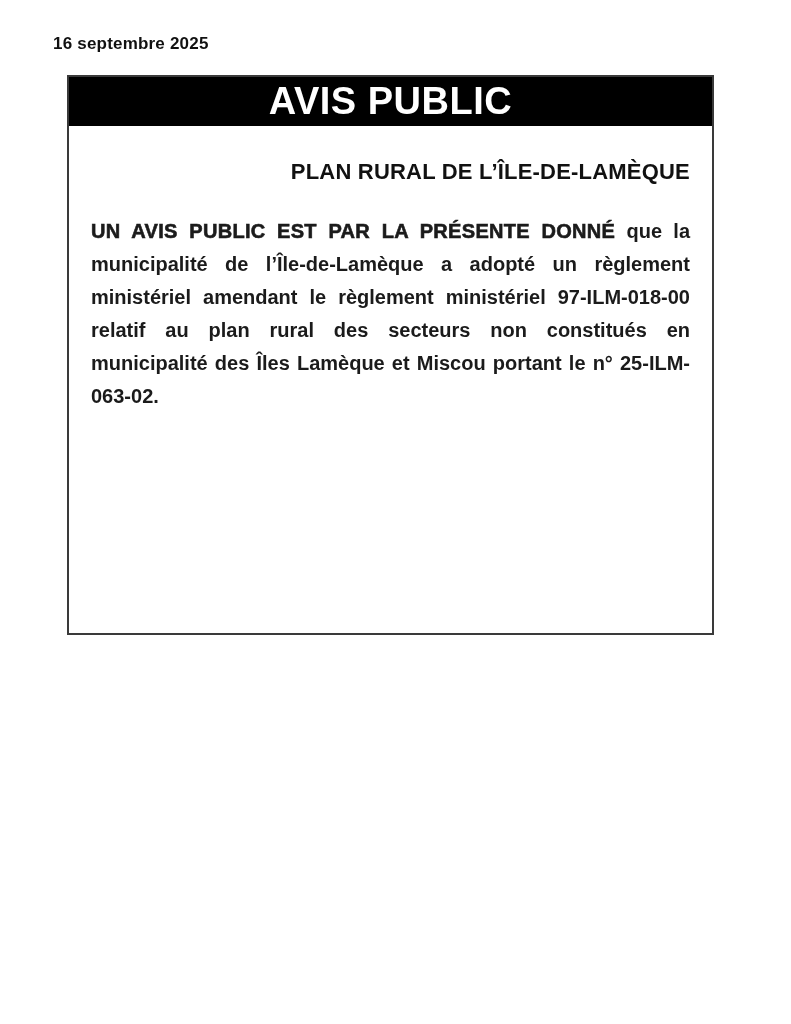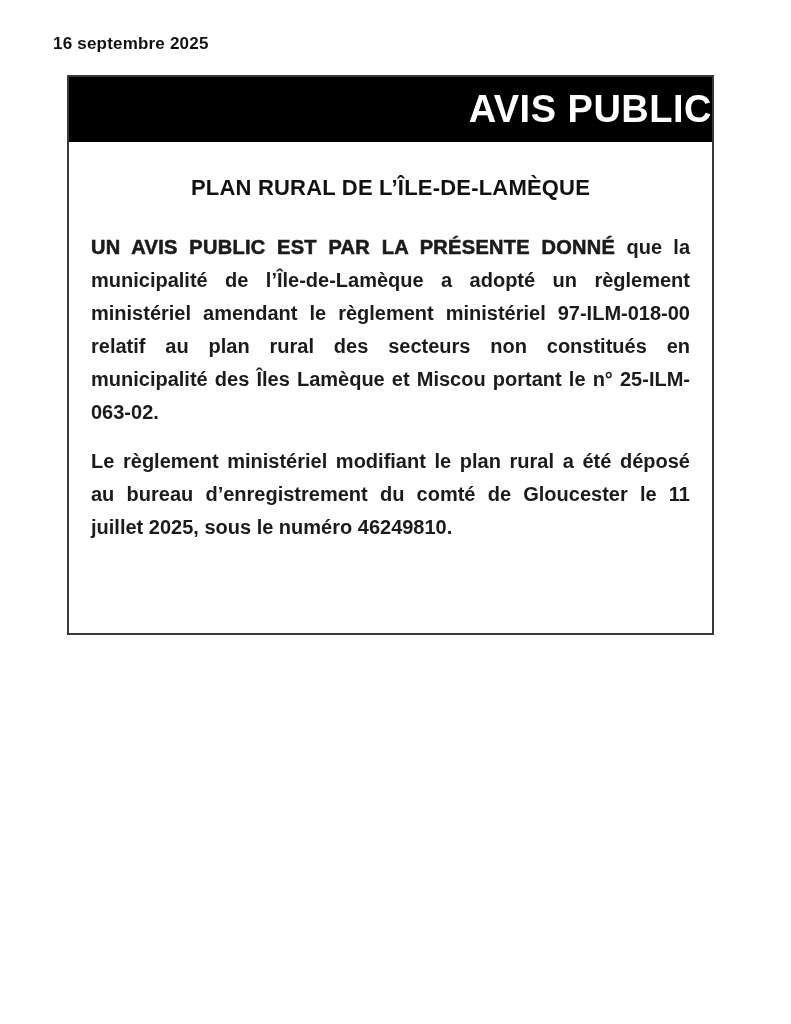--- a/index.html
+++ b/index.html
@@ -29,42 +29,42 @@
     color:#111;
   }
   .notice-box{
     position:absolute;
     left:67px;top:75px;
     width:647px;height:560px;
     border:2px solid var(--border);
     background:#ffffff;
   }
   .banner{
-    height:65px;
+    height:49px;
     background:#000000;
     display:flex;
     align-items:center;
-    justify-content:flex-end;
+    justify-content:center;
   }
   .banner span{
     color:#ffffff;
     font-size:38px;
     font-weight:600;
     letter-spacing:0.5px;
   }
   .content{
     padding:13px 22px 0 22px;
   }
   .logo-wrap{
     display:flex;
     justify-content:center;
     margin-top:2px;
   }
   .title{
-    text-align:center;
+    text-align:right;
     font-size:22px;
     font-weight:700;
     margin:20px 0 0 0;
     color:#111;
     letter-spacing:0.2px;
   }
   .para{
     font-size:20px;
     line-height:33px;
     font-weight:700;
@@ -91,16 +91,15 @@
     <span>AVIS PUBLIC</span>
   </div>
 
   <div class="content">
 
 
     <h1 class="title">PLAN RURAL DE L’ÎLE-DE-LAMÈQUE</h1>
 
     <p class="para"><span class="intro">UN AVIS PUBLIC EST PAR LA PRÉSENTE DONNÉ</span><span> que la municipalité de l’Île-de-Lamèque a adopté un règlement ministériel amendant le règlement ministériel 97-ILM-018-00 relatif au plan rural des secteurs non constitués en municipalité des Îles Lamèque et Miscou portant le n° 25-ILM-063-02.</span></p>
 
-    <p class="para">Le règlement ministériel modifiant le plan rural a été déposé au bureau d’enregistrement du comté de Gloucester le 11 juillet 2025, sous le numéro 46249810.</p>
 
   </div>
 </div>
 
 </body></html>

